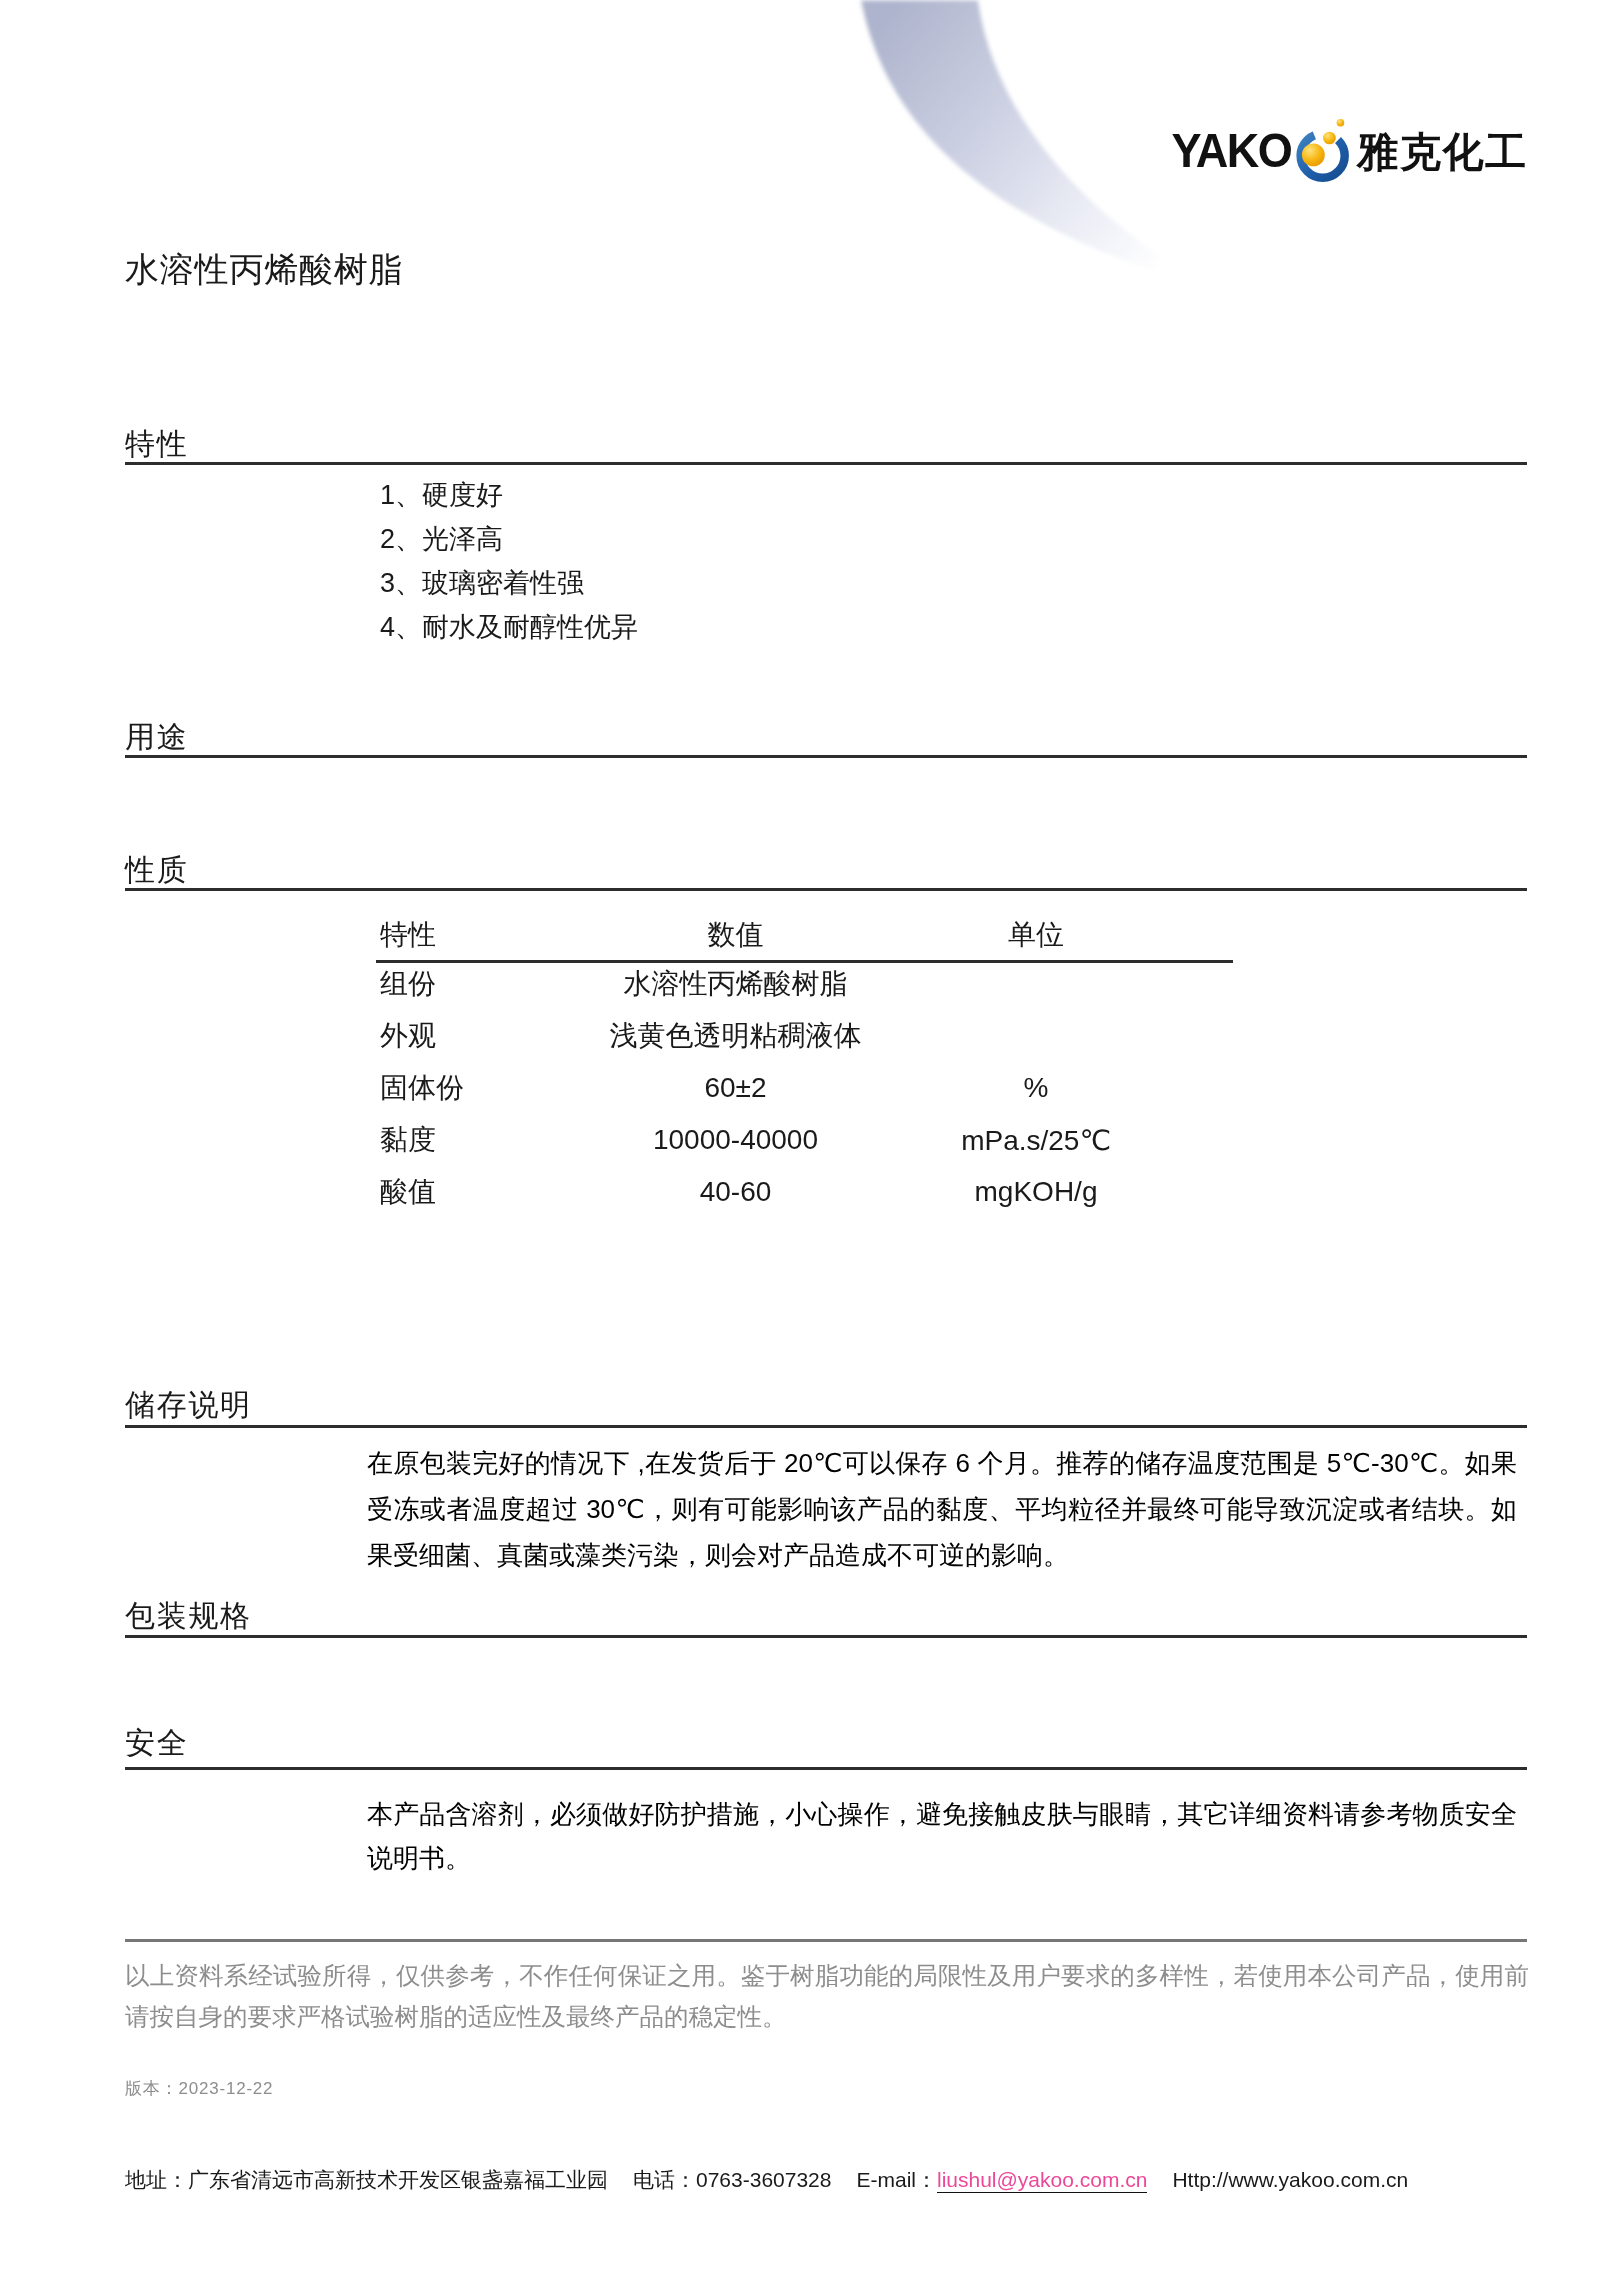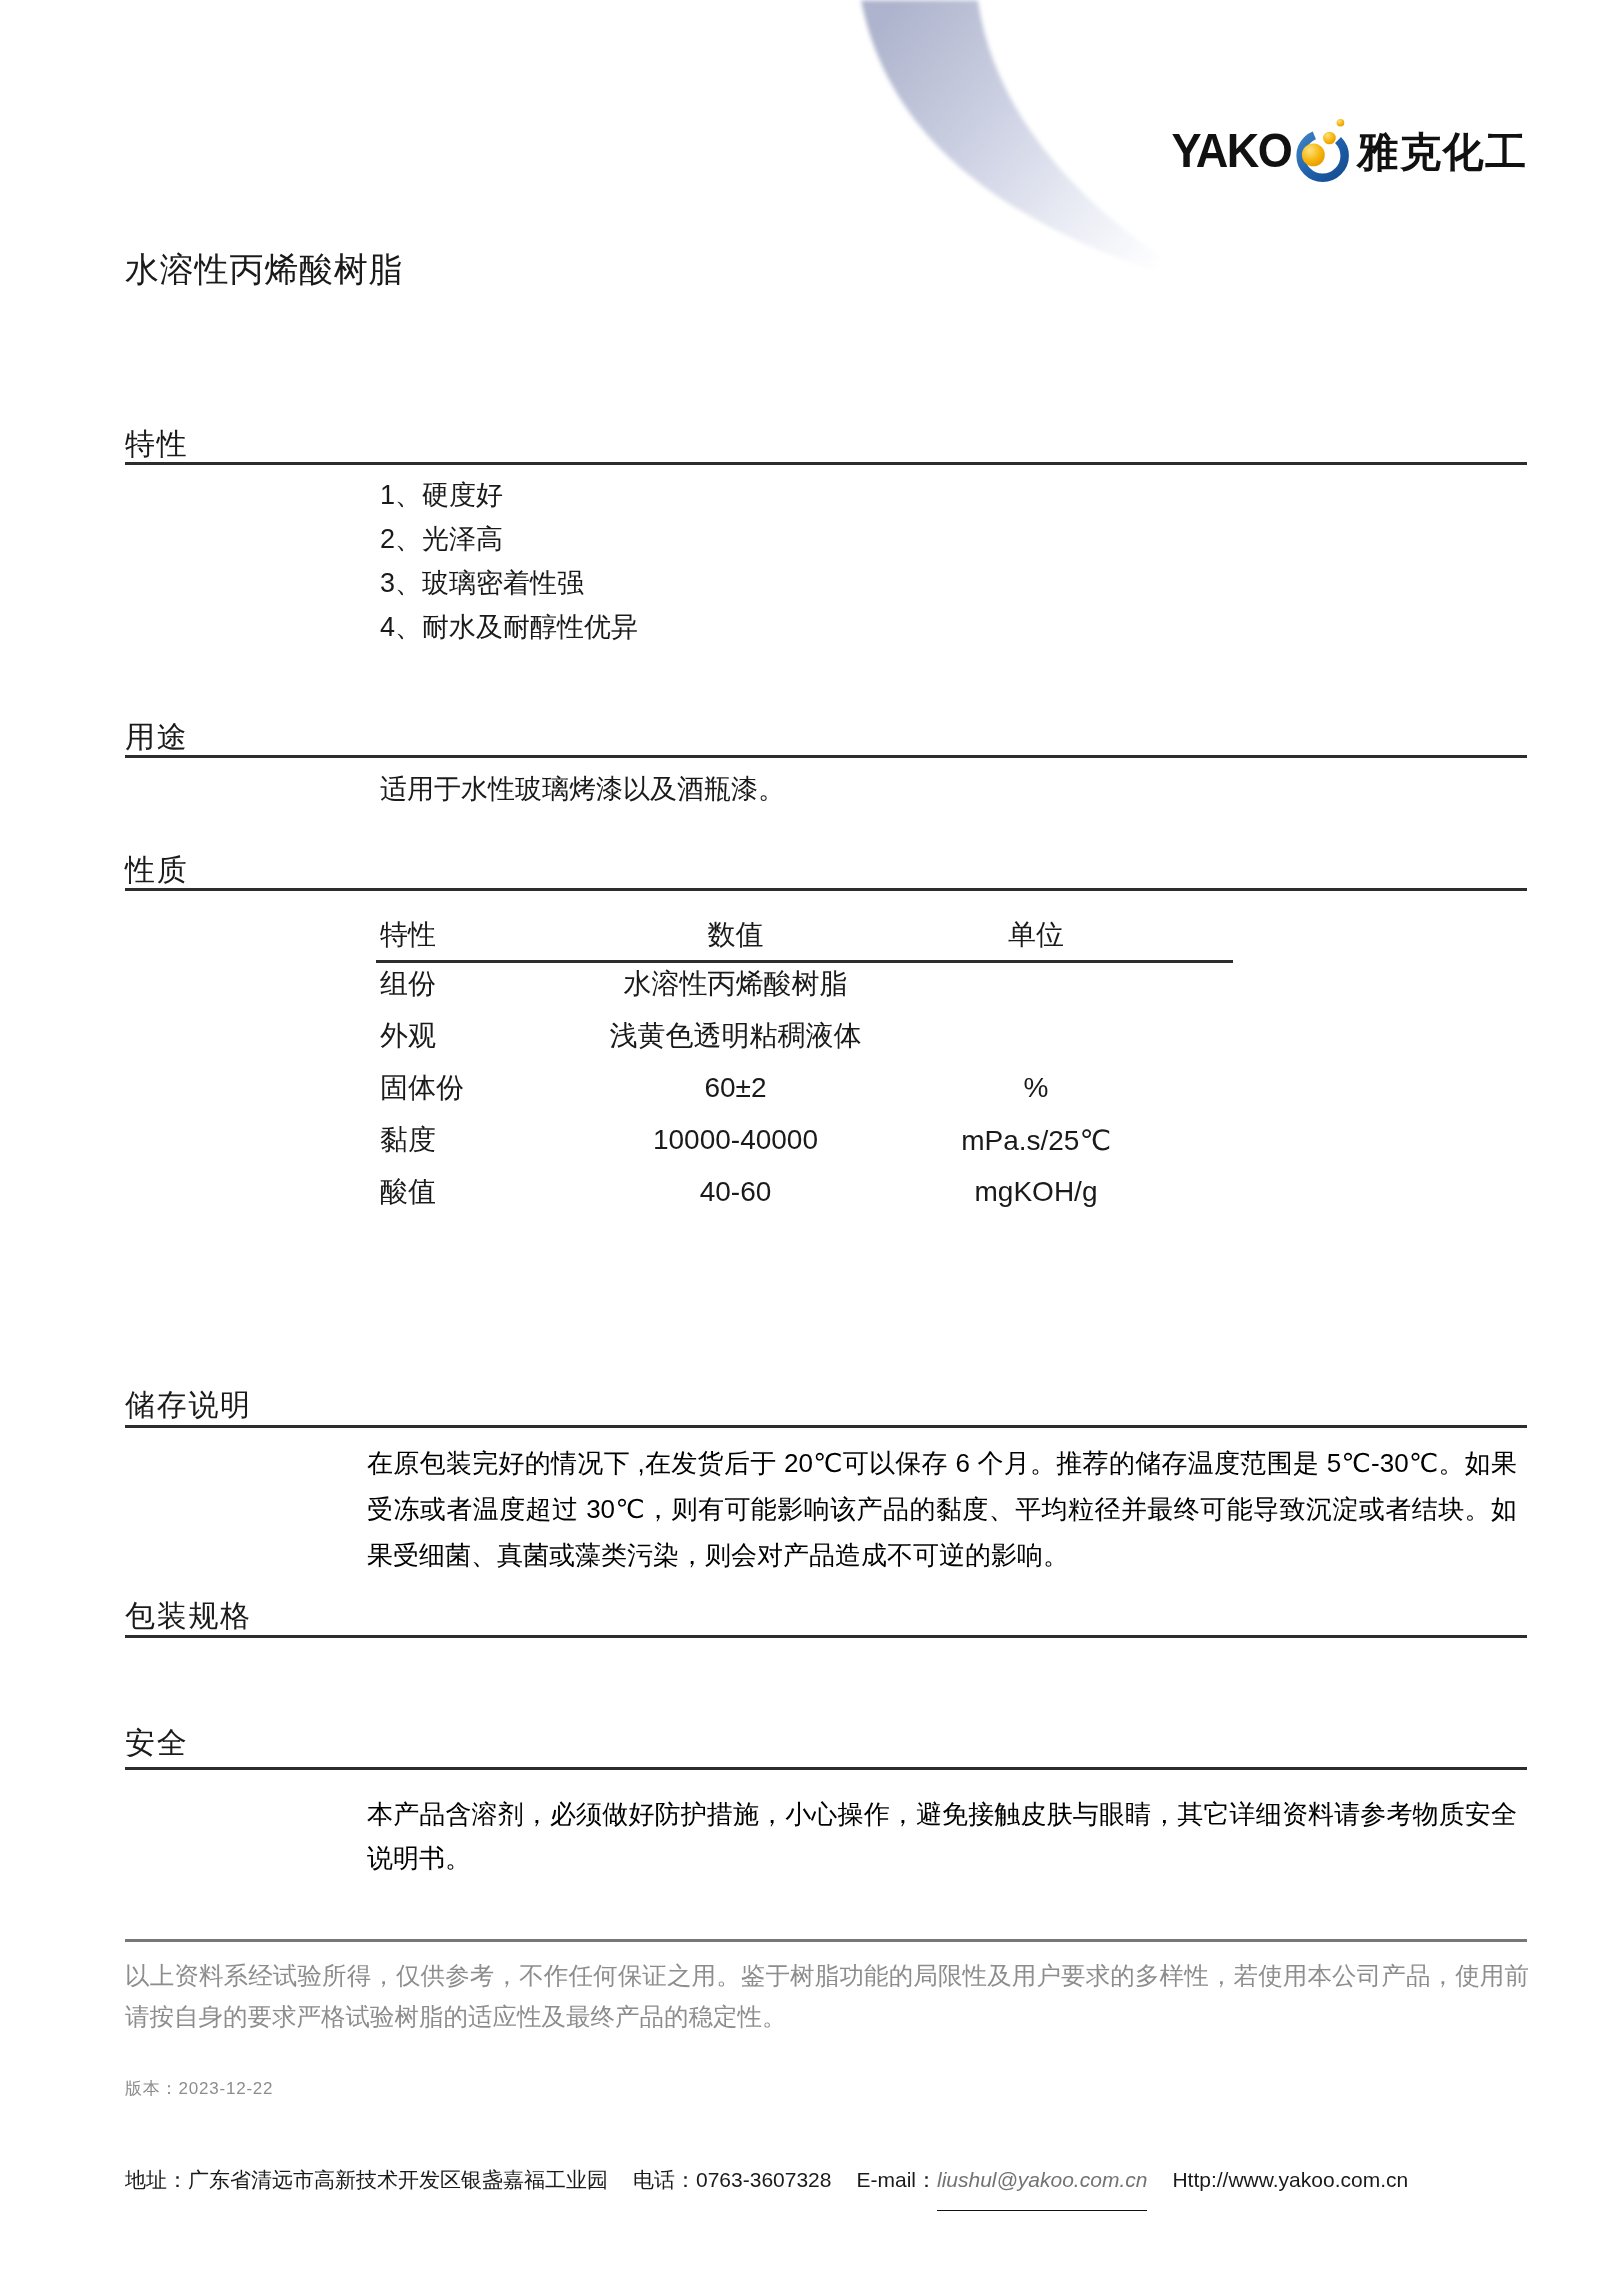--- a/index.html
+++ b/index.html
@@ -79,21 +79,21 @@
   .version{
     position:absolute;left:125px;top:2077px;
     font-size:17px;color:#8d8d8d;letter-spacing:0.8px;
   }
   .contact{
     position:absolute;left:125px;top:2166px;width:1437px;
     font-size:21px;color:#1a1a1a;white-space:nowrap;
   }
   .contact .gap{display:inline-block;width:25px;}
   .contact .email-link{
-    color:#737373;border-bottom:1.7px solid #111;padding-bottom:19px;text-decoration:none;font-style:italic;
+    color:#ec4899;border-bottom:1.7px solid #111;padding-bottom:1px;text-decoration:none;
   }
 </style>
 </head>
 <body>
 
 <div class="page">
 
   <svg class="swoosh" viewBox="0 0 460 345" aria-hidden="true">
     <defs>
       <linearGradient id="swGrad" gradientUnits="userSpaceOnUse" x1="40" y1="30" x2="380" y2="310">
@@ -141,21 +141,20 @@
   <div class="rule" style="top:462px"></div>
   <div class="body-block feature-list" style="top:473px">
     <div>1、硬度好</div>
     <div>2、光泽高</div>
     <div>3、玻璃密着性强</div>
     <div>4、耐水及耐醇性优异</div>
   </div>
 
   <div class="sec-heading" style="top:717px">用途</div>
   <div class="rule" style="top:755px"></div>
-  <div class="body-block usage-text" style="top:771px">适用于水性玻璃烤漆以及酒瓶漆。</div>
 
   <div class="sec-heading" style="top:850px">性质</div>
   <div class="rule" style="top:888px"></div>
 
   <div class="prop-table">
     <div class="th c1">特性</div>
     <div class="th c2">数值</div>
     <div class="th c3"></div>
     <div class="th c4">单位</div>
 

